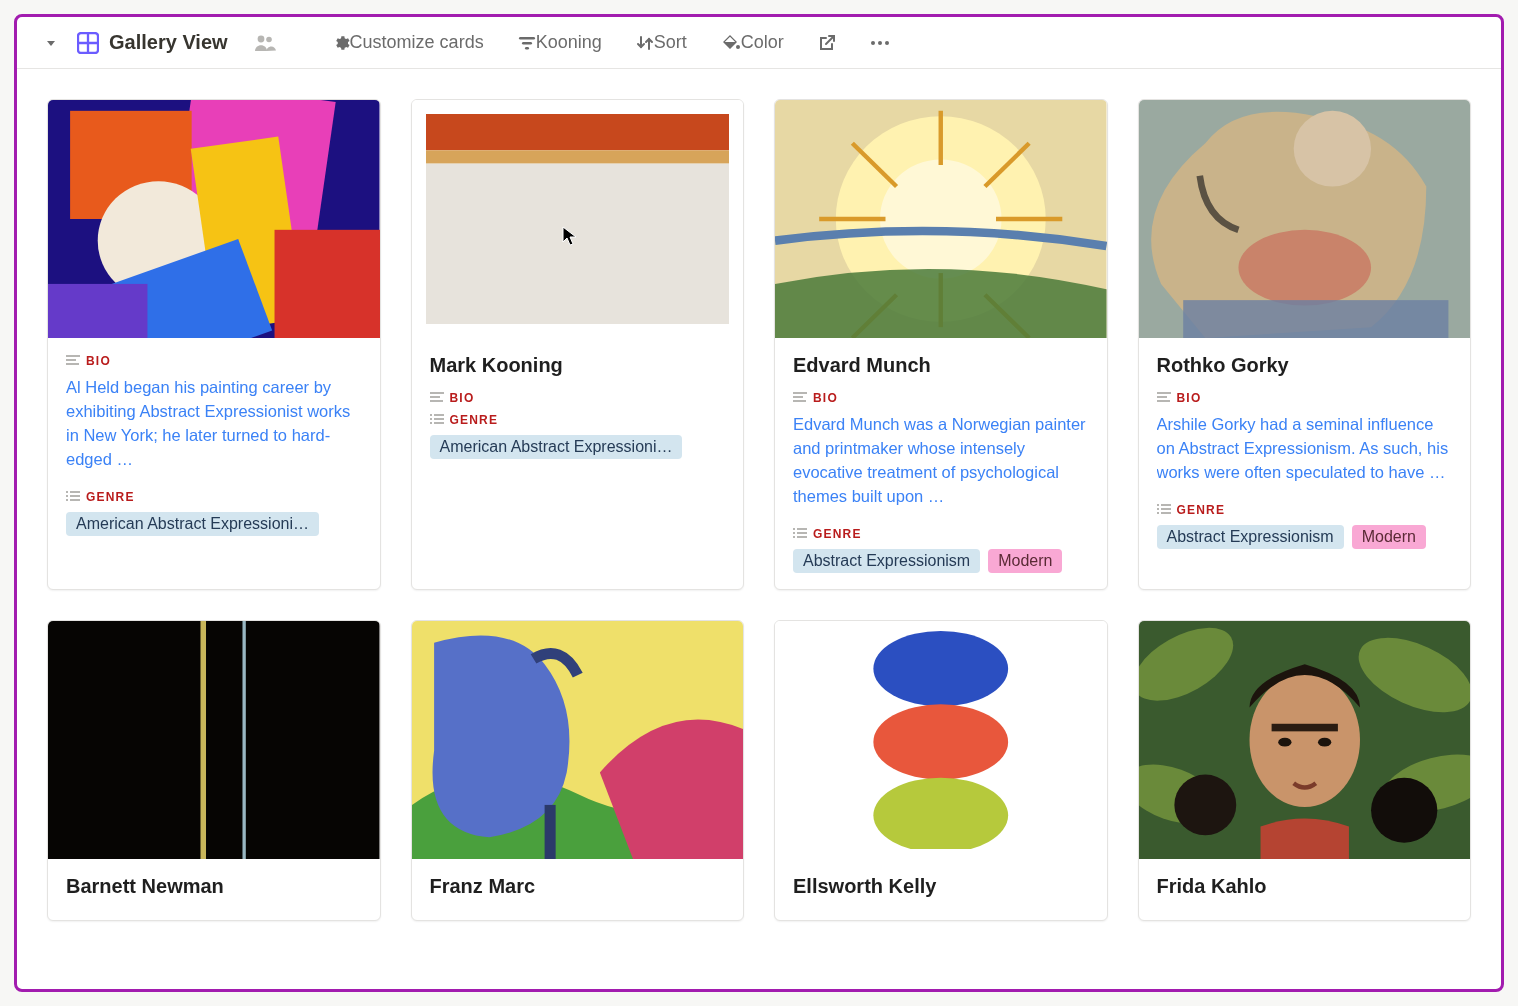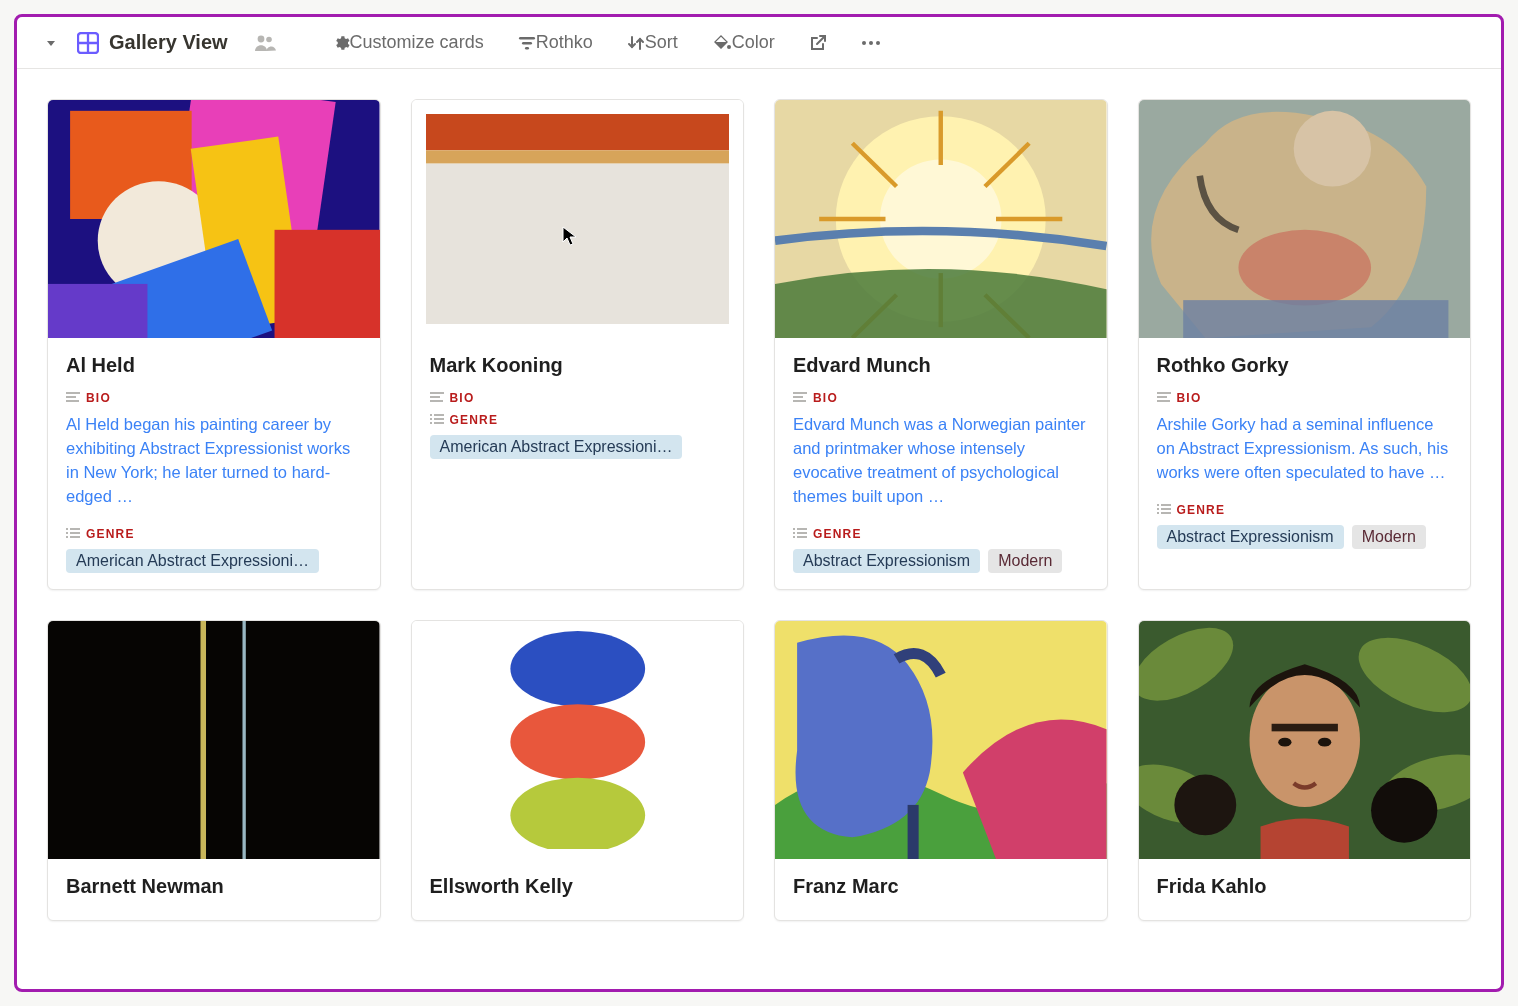--- a/index.html
+++ b/index.html
@@ -104,21 +104,21 @@
     gap:8px;
     overflow:hidden;
   }
   .tag {
     font-size: 16px;
     padding: 3px 10px;
     border-radius: 4px;
     white-space: nowrap;
   }
   .tag-blue { background:#d3e5ef; color:#253b56; }
-  .tag-pink { background:#e5e5e5; color:#5a2a35; }
+  .tag-pink { background:#f9a8d4; color:#5a2a35; }
 
   
   .card-short .card-body { padding-bottom: 8px; }
 
   
   .art-svg { position:absolute; inset:0; width:100%; height:100%; }
 
 </style>
 </head>
 <body>
@@ -164,21 +164,21 @@
         <span>Customize cards</span>
       </span>
       <span class="tb-btn" style="margin-left:14px;">
         <span class="icon">
           <svg width="18" height="16" viewBox="0 0 18 16" fill="#6b6b6b">
               <rect x="1" y="2" width="16" height="2.4" rx="1.2"></rect>
               <rect x="4" y="7" width="10" height="2.4" rx="1.2"></rect>
               <rect x="7" y="12" width="4" height="2.4" rx="1.2"></rect>
             </svg>
         </span>
-        <span>Rothko</span>
+        <span>Kooning</span>
       </span>
       <span class="tb-btn" style="margin-left:14px;">
         <span class="icon">
           <svg width="18" height="18" viewBox="0 0 18 18" fill="none" stroke="#6b6b6b" stroke-width="2" stroke-linecap="round">
               <path d="M5 3v10"></path>
               <path d="M2 10l3 3 3-3"></path>
               <path d="M13 15V5"></path>
               <path d="M10 8l3-3 3 3"></path>
             </svg>
         </span>
@@ -222,21 +222,20 @@
             <rect x="120" y="-10" width="130" height="170" fill="#e83fb8" transform="rotate(8 170 70)"></rect>
             <rect x="20" y="10" width="110" height="100" fill="#e85a1c"></rect>
             <circle cx="100" cy="130" r="55" fill="#f2e9da"></circle>
             <rect x="140" y="40" width="80" height="170" fill="#f6c314" transform="rotate(-8 170 120)"></rect>
             <rect x="60" y="150" width="130" height="90" fill="#2f6fe8" transform="rotate(-20 120 190)"></rect>
             <rect x="205" y="120" width="120" height="120" fill="#d7322a"></rect>
             <rect x="0" y="170" width="90" height="70" fill="#653ac9"></rect>
           </svg>
         </div>
         <div class="card-body">
-          <div class="card-title">Al Held</div>
           <div class="prop-label">
             <span class="icon">
                 <svg width="14" height="12" viewBox="0 0 14 12" fill="#b7b6b3">
                   <rect x="0" y="1" width="14" height="2"></rect>
                   <rect x="0" y="5" width="10" height="2"></rect>
                   <rect x="0" y="9" width="13" height="2"></rect>
                 </svg>
               </span>
             <span>BIO</span>
           </div>
@@ -407,45 +406,45 @@
             <rect x="138" y="0" width="5" height="220" fill="#c8b65a"></rect>
             <rect x="176" y="0" width="3" height="220" fill="#98b7c2"></rect>
           </svg>
         </div>
         <div class="card-body">
           <div class="card-title">Barnett Newman</div>
         </div>
       </div>
 
       <div class="card card-short">
-        <div class="card-img" style="padding:10px 40px; background:#fff;">
-          <svg class="art-svg" viewBox="0 0 200 220" preserveAspectRatio="xMidYMid meet" style="position:relative;">
-            <ellipse cx="100" cy="38" rx="68" ry="38" fill="#2b4fc1"></ellipse>
-            <ellipse cx="100" cy="112" rx="68" ry="38" fill="#e8573c"></ellipse>
-            <ellipse cx="100" cy="186" rx="68" ry="38" fill="#b6c93c"></ellipse>
-          </svg>
-        </div>
-        <div class="card-body">
-          <div class="card-title">Ellsworth Kelly</div>
-        </div>
-      </div>
-
-      <div class="card card-short">
         <div class="card-img">
           <svg class="art-svg" viewBox="0 0 300 220" preserveAspectRatio="none">
             <rect width="300" height="220" fill="#efe06a"></rect>
             <path d="M0 170 Q70 120 150 160 Q230 200 300 150 L300 220 L0 220Z" fill="#4aa03d"></path>
             <path d="M170 140 Q230 70 300 100 L300 220 L200 220Z" fill="#d13f6a"></path>
             <path d="M20 20 Q90 0 120 40 Q150 80 140 140 Q130 190 70 200 Q10 195 20 120Z" fill="#5670c8"></path>
             <path d="M110 35 Q135 20 150 50" stroke="#30407a" stroke-width="10" fill="none"></path>
             <rect x="120" y="170" width="10" height="50" fill="#2b3a6a"></rect>
           </svg>
         </div>
         <div class="card-body">
           <div class="card-title">Franz Marc</div>
+        </div>
+      </div>
+
+      <div class="card card-short">
+        <div class="card-img" style="padding:10px 40px; background:#fff;">
+          <svg class="art-svg" viewBox="0 0 200 220" preserveAspectRatio="xMidYMid meet" style="position:relative;">
+            <ellipse cx="100" cy="38" rx="68" ry="38" fill="#2b4fc1"></ellipse>
+            <ellipse cx="100" cy="112" rx="68" ry="38" fill="#e8573c"></ellipse>
+            <ellipse cx="100" cy="186" rx="68" ry="38" fill="#b6c93c"></ellipse>
+          </svg>
+        </div>
+        <div class="card-body">
+          <div class="card-title">Ellsworth Kelly</div>
         </div>
       </div>
 
       <div class="card card-short">
         <div class="card-img">
           <svg class="art-svg" viewBox="0 0 300 220" preserveAspectRatio="none">
             <rect width="300" height="220" fill="#3a5a2e"></rect>
             <g fill="#6a8a3a">
                 <ellipse cx="40" cy="40" rx="50" ry="26" transform="rotate(-30 40 40)"></ellipse>
                 <ellipse cx="250" cy="50" rx="55" ry="28" transform="rotate(25 250 50)"></ellipse>

